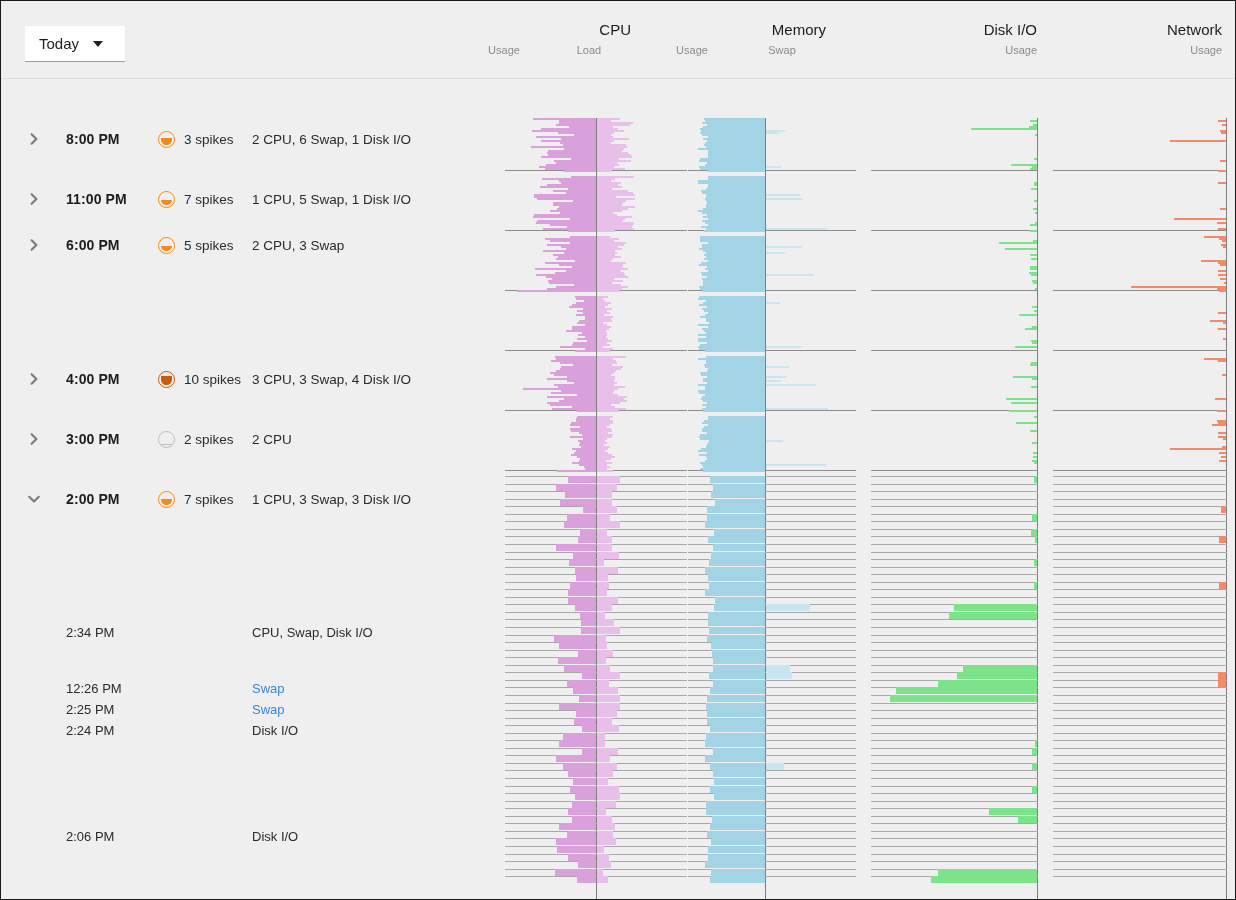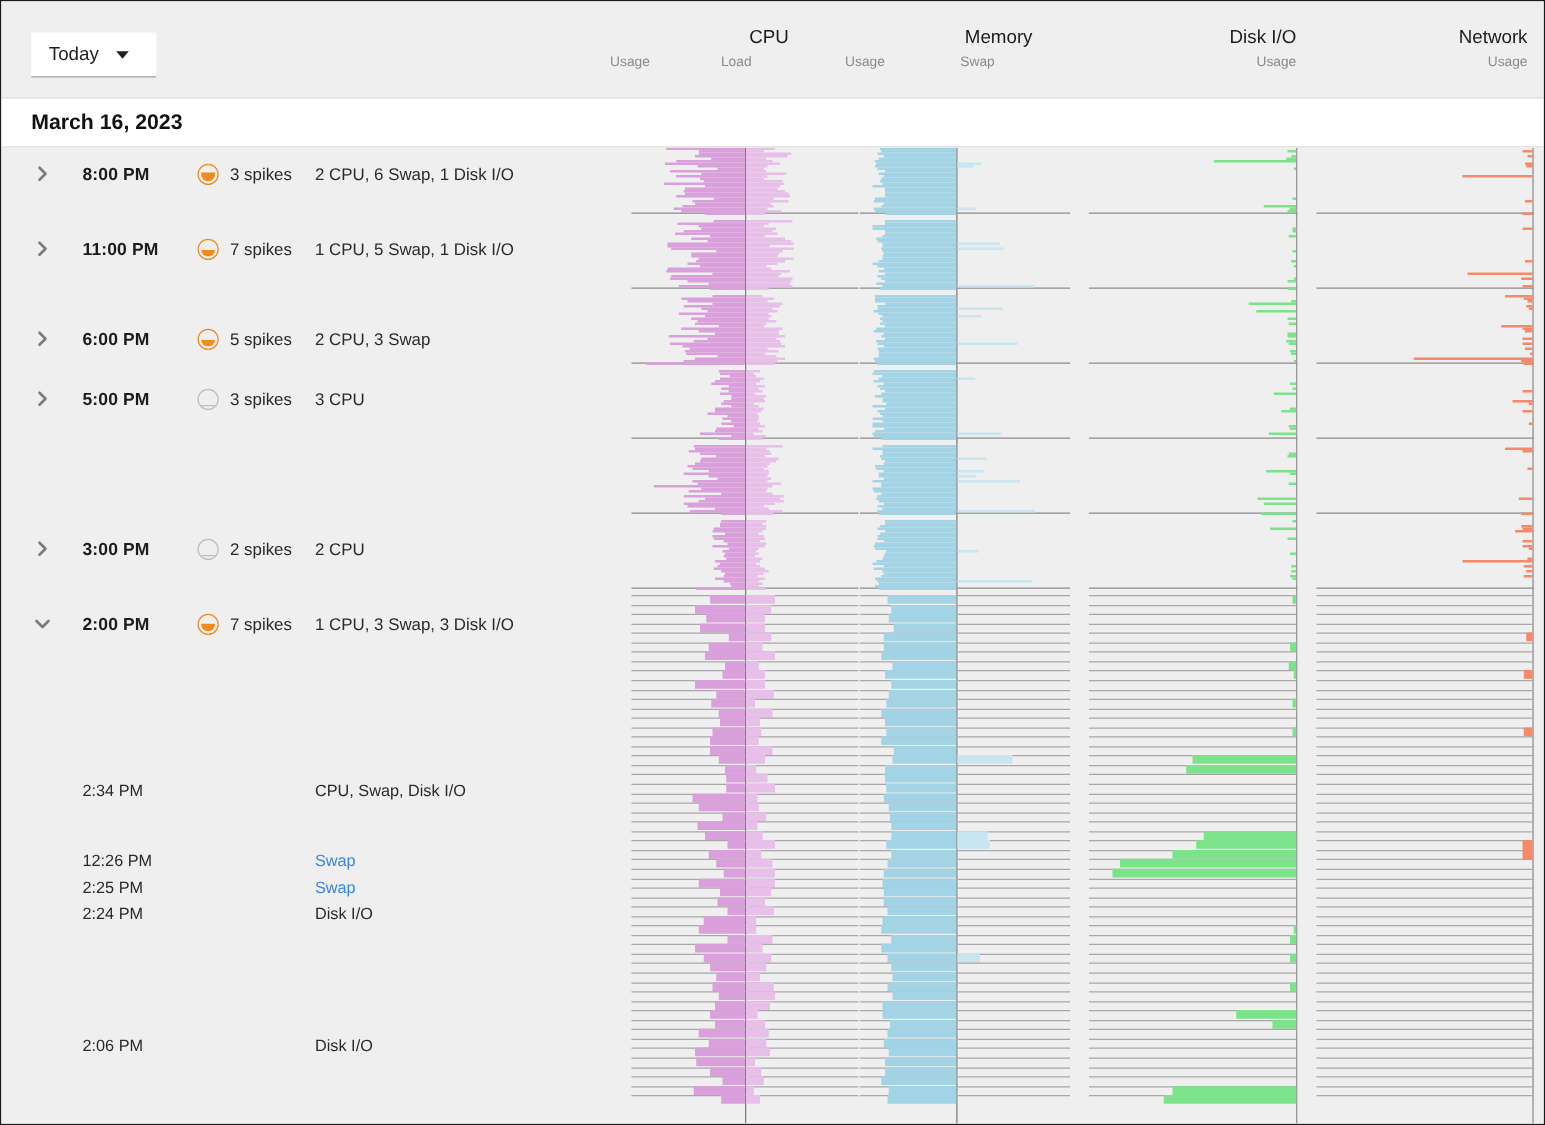--- a/index.html
+++ b/index.html
@@ -231,23 +231,20 @@
     </div>
 
     <div class="col-head" style="left:1030px; width:191px;">
       <div class="ch-title">Network</div>
       <div class="ch-subs">
         <div class="ch-sub" style="width:100%; text-align:right;">Usage</div>
       </div>
     </div>
   </div>
 
-  <div id="date-header">
-    <span class="dh-text">March 16, 2023</span>
-  </div>
 
   <div id="body">
     <div id="left-pane">
         <div class="hour-row" style="top: 10px;">
           <span class="chev" style="top: 4px;">
             <svg width="14" height="14" viewBox="0 0 14 14">
               <path d="M4.6 2.2 L9.4 7 L4.6 11.8" fill="none" stroke="#7b7b7b" stroke-width="2.1" stroke-linecap="round" stroke-linejoin="round"></path>
             </svg>
           </span>
           <span class="hour-time">8:00 PM</span>
@@ -269,51 +266,51 @@
           <span class="hour-time">11:00 PM</span>
           <span class="spike-wrap">
             <span class="gauge" style="color: rgb(239, 139, 31);">
               <span class="ring"></span>
               <span class="fill" style="height: 5.31px;"></span>
             </span>
             <span class="spike-label">7 spikes</span>
           </span>
           <span class="hour-detail">1 CPU, 5 Swap, 1 Disk I/O</span>
         </div>
-        <div class="hour-row" style="top: 142px; padding-left: 42px;">
+        <div class="hour-row" style="top: 116px; padding-left: 42px;">
           <span class="chev" style="top: 4px;">
             <svg width="14" height="14" viewBox="0 0 14 14">
               <path d="M4.6 2.2 L9.4 7 L4.6 11.8" fill="none" stroke="#7b7b7b" stroke-width="2.1" stroke-linecap="round" stroke-linejoin="round"></path>
             </svg>
           </span>
           <span class="hour-time">6:00 PM</span>
           <span class="spike-wrap">
             <span class="gauge" style="color: rgb(239, 139, 31);">
               <span class="ring"></span>
               <span class="fill" style="height: 4.72px;"></span>
             </span>
             <span class="spike-label">5 spikes</span>
           </span>
           <span class="hour-detail">2 CPU, 3 Swap</span>
         </div>
-        <div class="hour-row" style="top: 190px;">
+        <div class="hour-row" style="top: 250px;">
           <span class="chev" style="top: 4px;">
             <svg width="14" height="14" viewBox="0 0 14 14">
               <path d="M4.6 2.2 L9.4 7 L4.6 11.8" fill="none" stroke="#7b7b7b" stroke-width="2.1" stroke-linecap="round" stroke-linejoin="round"></path>
             </svg>
           </span>
-          <span class="hour-time">5:00 PM</span>
+          <span class="hour-time">4:00 PM</span>
           <span class="spike-wrap">
-            <span class="gauge" style="color: rgb(189, 189, 189);">
+            <span class="gauge" style="color: rgb(195, 93, 16);">
               <span class="ring"></span>
-              <span class="fill" style="height: 1.416px;"></span>
+              <span class="fill" style="height: 8.496px;"></span>
             </span>
-            <span class="spike-label">3 spikes</span>
+            <span class="spike-label">10 spikes</span>
           </span>
-          <span class="hour-detail">3 CPU</span>
+          <span class="hour-detail">3 CPU, 3 Swap, 4 Disk I/O</span>
         </div>
         <div class="hour-row" style="top: 310px;">
           <span class="chev" style="top: 4px;">
             <svg width="14" height="14" viewBox="0 0 14 14">
               <path d="M4.6 2.2 L9.4 7 L4.6 11.8" fill="none" stroke="#7b7b7b" stroke-width="2.1" stroke-linecap="round" stroke-linejoin="round"></path>
             </svg>
           </span>
           <span class="hour-time">3:00 PM</span>
           <span class="spike-wrap">
             <span class="gauge" style="color: rgb(189, 189, 189);">

